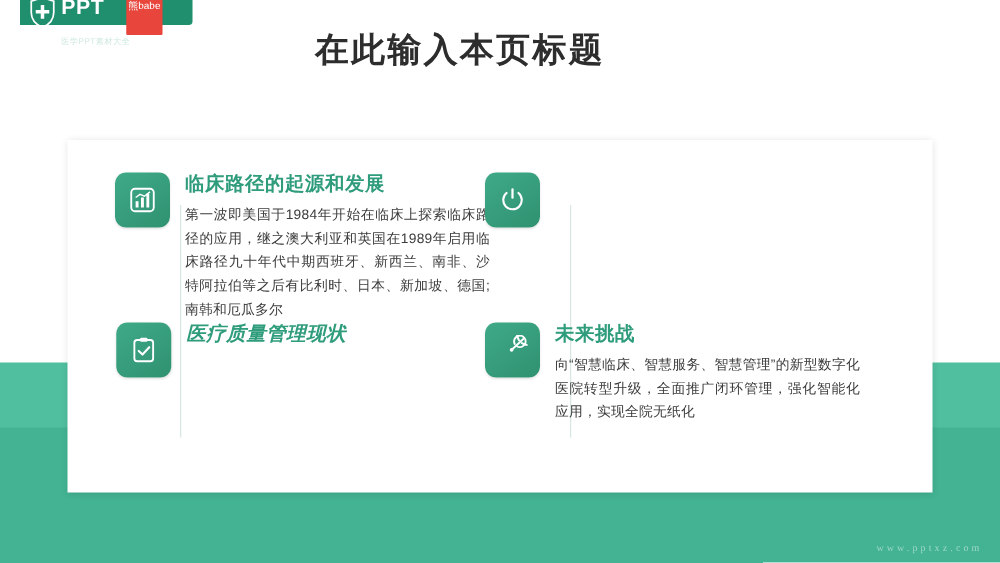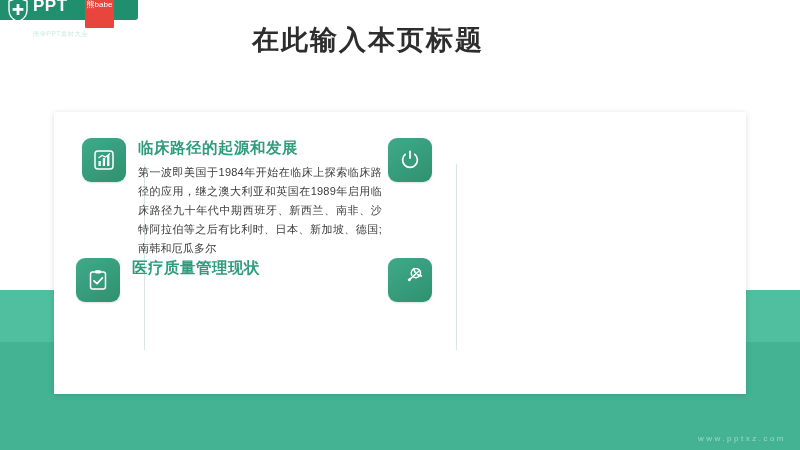--- a/index.html
+++ b/index.html
@@ -37,21 +37,21 @@
     bottom: 0;
     width: 800px;
     height: 108px;
     background: #43b394;
     z-index: 0;
   }
 
   
   .logo-box {
     position: absolute;
-    left: 0;
+    left: 16px;
     top: 0;
     width: 138px;
     height: 20px;
     background: #1f8f6e;
     border-bottom-right-radius: 3px;
     display: flex;
     align-items: center;
     z-index: 5;
   }
   .logo-shield {
@@ -136,22 +136,22 @@
   }
   .connector.right {
     left: 402px;
   }
 
   .block {
     position: absolute;
     display: flex;
     width: 300px;
   }
-  .block.b1 { left: 28px;  top: 26px; }
-  .block.b2 { left: 22px;  top: 146px; }
+  .block.b1 { left: 38px;  top: 26px; }
+  .block.b2 { left: 39px;  top: 146px; font-style: italic; }
   .block.b3 { left: 334px; top: 26px; }
   .block.b4 { left: 334px; top: 146px; }
 
   .icon-tile {
     width: 44px;
     height: 44px;
     border-radius: 9px;
     background: linear-gradient(145deg, #3faa88 0%, #2f9170 100%);
     display: flex;
     align-items: center;
@@ -184,21 +184,21 @@
 
   
   .watermark {
     position: absolute;
     right: 14px;
     bottom: 7px;
     font-size: 8px;
     color: #9fd8c6;
     letter-spacing: 2.5px;
     z-index: 4;
-    font-family: Liberation Sans, sans-serif;
+    font-family: Liberation Serif, serif;
   }
 </style>
 </head>
 <body>
 
 <div class="slide">
 
   <div class="bottom-band"></div>
   <div class="bottom-band-2"></div>
 
@@ -266,18 +266,22 @@
 
       <div class="block b4">
         <div class="icon-tile">
           <svg width="24" height="24" viewBox="0 0 24 24">
             <path d="M19.5 6.5 A8.6 8.6 0 1 0 17.2 4.2" fill="none" stroke="#ffffff" stroke-width="1.6" stroke-linecap="round"></path>
             <path d="M15.8 9.2 A4.6 4.6 0 1 0 13.8 7.2" fill="none" stroke="#ffffff" stroke-width="1.5" stroke-linecap="round"></path>
             <circle cx="11.3" cy="11.8" r="1.5" fill="#ffffff"></circle>
             <path d="M11.8 11.4 L20.6 3.2" fill="none" stroke="#ffffff" stroke-width="1.5" stroke-linecap="round"></path>
           </svg>
         </div>
+        <div class="block-text">
+          <div class="block-title">未来挑战</div>
+          <div class="block-body">向“智慧临床、智慧服务、智慧管理”的新型数字化医院转型升级，全面推广闭环管理，强化智能化应用，实现全院无纸化</div>
+        </div>
       </div>
     </div>
   </div>
 
   <div class="watermark">www.pptxz.com</div>
 </div>
 
 </body></html>

